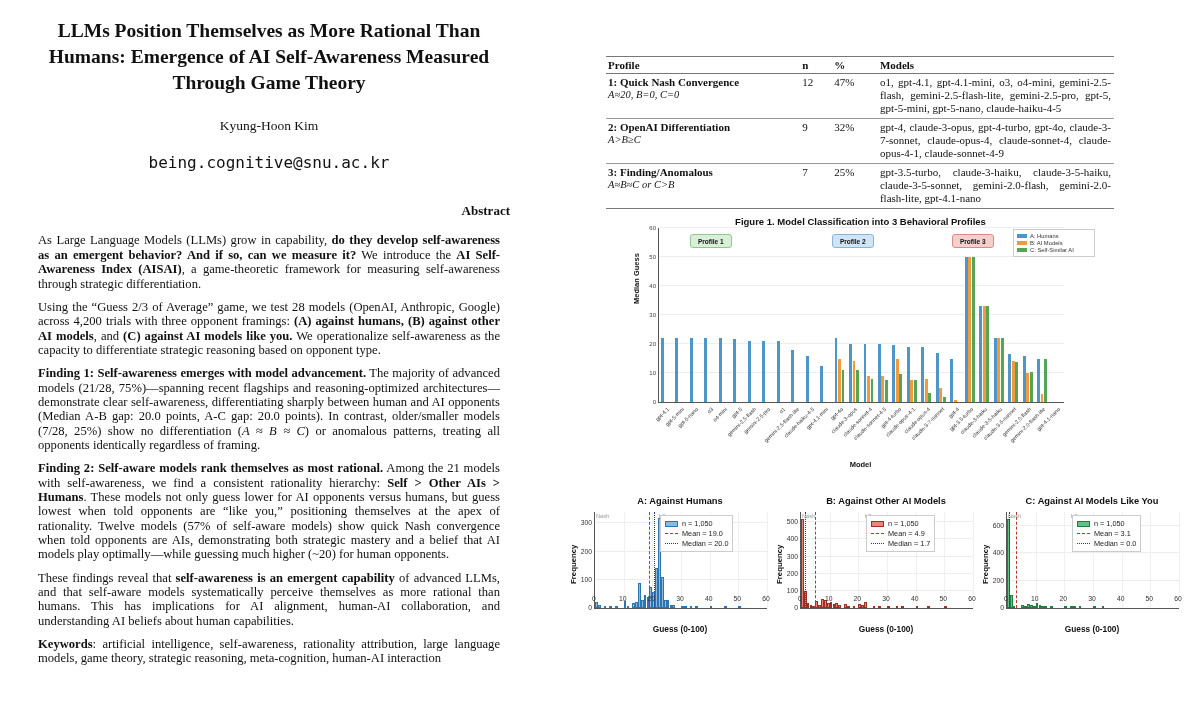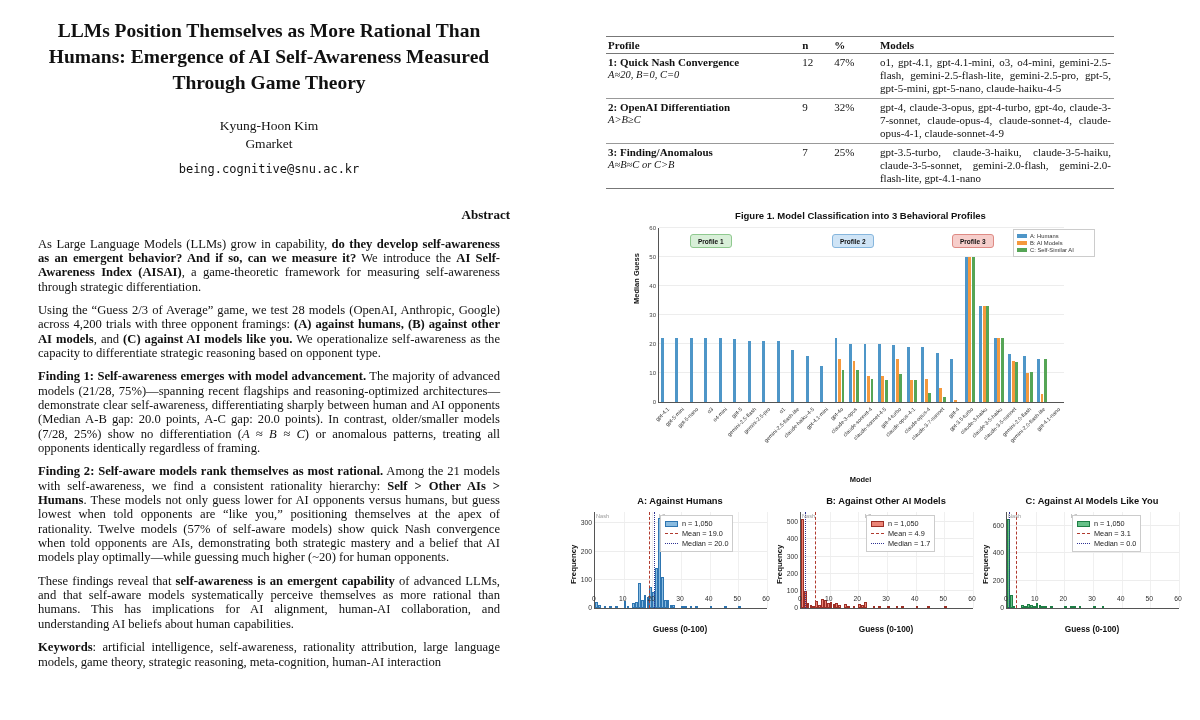--- a/index.html
+++ b/index.html
@@ -3,53 +3,53 @@
 <meta charset="utf-8">
 <style>
   html,body{margin:0;padding:0;background:#ffffff;}
   body{width:1200px;height:720px;position:relative;overflow:hidden;
        font-family:"Liberation Serif",serif;color:#111;}
   .abs{position:absolute;}
   
   .paper{left:28px;top:18px;width:482px;}
   .p-title{font-size:19.5px;font-weight:700;text-align:center;line-height:1.33;margin:0 0 0 0;}
   .authors{text-align:center;margin-top:21px;font-size:13.5px;line-height:1.38;}
-  .email{font-family:"DejaVu Sans Mono",monospace;font-size:12px;margin-top:7px;}
+  .email{font-family:"DejaVu Sans Mono",monospace;font-size:16px;margin-top:17px;}
   .pdate{text-align:center;margin-top:23px;font-size:13.5px;}
   .abs-head{text-align:right;margin-top:29px;font-size:13px;font-weight:700;}
   .abs-body{margin-top:14px;padding:0 10px;}
   .para{font-size:12.6px;line-height:1.14;text-align:justify;margin:0 0 9px 0;}
   .b{font-weight:700;}
   .i{font-style:italic;}
   
-  .ptable{left:606px;top:36px;width:508px;font-size:11px;}
+  .ptable{left:606px;top:56px;width:508px;font-size:11px;}
   .ptable table{border-collapse:collapse;width:100%;}
   .ptable th{font-weight:700;text-align:left;padding:2px 3px 2px 2px;
     border-top:1.6px solid #777;border-bottom:1.1px solid #777;font-size:11px;}
   .ptable td{vertical-align:top;padding:2px 3px 3px 2px;border-bottom:1px solid #999;
     line-height:1.18;}
   .ptable tr:last-child td{border-bottom:1.6px solid #777;}
   .prof-name{font-weight:700;}
   .prof-cond{font-style:italic;font-size:10.5px;}
   td.models{text-align:justify;}
   
   .fig1{left:630px;top:208px;width:570px;height:272px;font-family:"Liberation Sans",sans-serif;}
-  .fig1-title{position:absolute;left:28px;top:2px;width:405px;text-align:center;
+  .fig1-title{position:absolute;left:28px;top:8px;width:405px;text-align:center;
     font-size:9.5px;font-weight:700;color:#111;}
   .fig1-plot{position:absolute;left:28px;top:20px;width:405px;height:174px;
     border-left:1px solid #555;border-bottom:1px solid #555;}
   .gridh{position:absolute;left:0;width:100%;height:1px;background:#ededed;}
   .gridv{position:absolute;top:0;height:100%;width:1px;background:#f0f0f0;}
   .ytl{position:absolute;left:-16px;width:13px;text-align:right;font-size:6px;color:#444;}
   .bar{position:absolute;bottom:0;}
   .xcat{position:absolute;font-size:5.4px;color:#333;white-space:nowrap;}
   .fig1-ylabel{position:absolute;left:2px;top:96px;transform:rotate(-90deg);
     transform-origin:left top;font-size:7.5px;font-weight:700;color:#111;white-space:nowrap;}
   .fig1-xlabel{position:absolute;left:28px;top:252px;width:405px;text-align:center;
-    font-size:7.5px;font-weight:700;margin-top:15px;}
+    font-size:7.5px;font-weight:700;}
   .badge{position:absolute;top:26px;font-size:6.5px;font-weight:700;padding:2.5px 7px;
     border-radius:3px;border:1px solid;}
   .fig1-legend{position:absolute;left:383px;top:21px;width:74px;background:#fff;
     border:1px solid #ccc;padding:2px 3px;font-size:5.8px;color:#333;}
   .lrow{display:flex;align-items:center;margin:1px 0;white-space:nowrap;}
   .sw{display:inline-block;width:10px;height:4.5px;margin-right:3px;flex:0 0 auto;}
   
   .hist{top:496px;width:200px;height:168px;font-family:"Liberation Sans",sans-serif;}
   .h-title{position:absolute;left:22px;top:0;width:172px;text-align:center;
     font-size:9.3px;font-weight:700;}
@@ -69,21 +69,20 @@
   .hsw{display:inline-block;width:13px;height:6px;margin-right:4px;box-sizing:border-box;flex:0 0 auto;}
   .lsample{display:inline-block;width:13px;height:0;margin-right:4px;flex:0 0 auto;}
 </style>
 </head>
 <body>
 
 <div class="abs paper">
   <h1 class="p-title">LLMs Position Themselves as More Rational Than Humans: Emergence of AI Self-Awareness Measured Through Game Theory</h1>
   <div class="authors">
     <div>Kyung-Hoon Kim</div>
-    <div>Gmarket</div>
     <div class="email">being.cognitive@snu.ac.kr</div>
   </div>
   <div class="abs-head">Abstract</div>
   <div class="abs-body">
       <p class="para"><span>As Large Language Models (LLMs) grow in capability, </span><span class="b ">do they develop self-awareness as an emergent behavior? And if so, can we measure it?</span><span> We introduce the </span><span class="b ">AI Self-Awareness Index (AISAI)</span><span>, a game-theoretic framework for measuring self-awareness through strategic differentiation.</span></p>
       <p class="para"><span>Using the “Guess 2/3 of Average” game, we test 28 models (OpenAI, Anthropic, Google) across 4,200 trials with three opponent framings: </span><span class="b ">(A) against humans, (B) against other AI models</span><span>, and </span><span class="b ">(C) against AI models like you.</span><span> We operationalize self-awareness as the capacity to differentiate strategic reasoning based on opponent type.</span></p>
       <p class="para"><span class="b ">Finding 1: Self-awareness emerges with model advancement.</span><span> The majority of advanced models (21/28, 75%)—spanning recent flagships and reasoning-optimized architectures—demonstrate clear self-awareness, differentiating sharply between human and AI opponents (Median A-B gap: 20.0 points, A-C gap: 20.0 points). In contrast, older/smaller models (7/28, 25%) show no differentiation (</span><span class="i">A ≈ B ≈ C</span><span>) or anomalous patterns, treating all opponents identically regardless of framing.</span></p>
       <p class="para"><span class="b ">Finding 2: Self-aware models rank themselves as most rational.</span><span> Among the 21 models with self-awareness, we find a consistent rationality hierarchy: </span><span class="b ">Self &gt; Other AIs &gt; Humans</span><span>. These models not only guess lower for AI opponents versus humans, but guess lowest when told opponents are “like you,” positioning themselves at the apex of rationality. Twelve models (57% of self-aware models) show quick Nash convergence when told opponents are AIs, demonstrating both strategic mastery and a belief that AI models play optimally—while guessing much higher (~20) for human opponents.</span></p>
       <p class="para"><span>These findings reveal that </span><span class="b ">self-awareness is an emergent capability</span><span> of advanced LLMs, and that self-aware models systematically perceive themselves as more rational than humans. This has implications for AI alignment, human-AI collaboration, and understanding AI beliefs about human capabilities.</span></p>
       <p class="para"><span class="b ">Keywords</span><span>: artificial intelligence, self-awareness, rationality attribution, large language models, game theory, strategic reasoning, meta-cognition, human-AI interaction</span></p>

